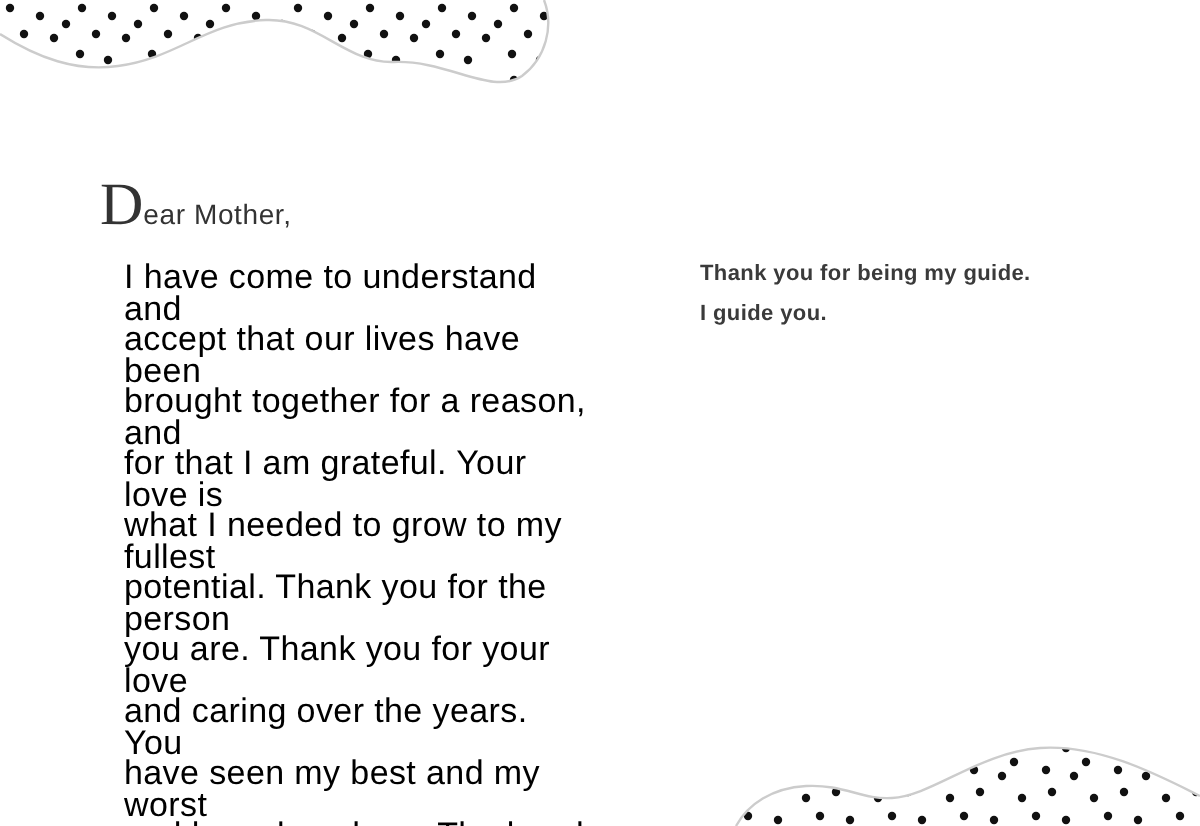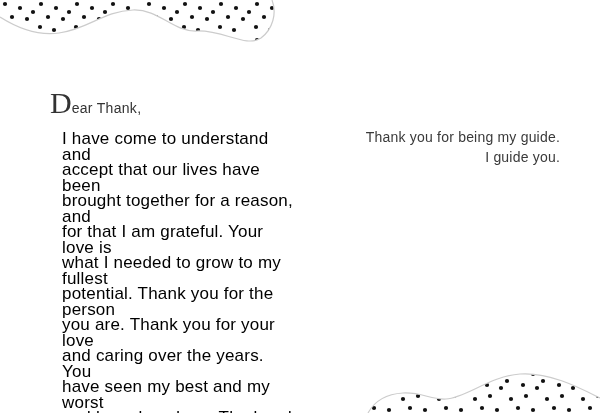--- a/index.html
+++ b/index.html
@@ -51,25 +51,26 @@
     line-height: 15.5px;
     letter-spacing: 0.2px;
     white-space: pre-line;
     color: #000000;
   }
   .right-message {
     position: absolute;
     left: 350px;
     top: 127px;
     width: 210px;
-    text-align: right;
-    font-size: 14px;
+    text-align: left;
+    font-size: 11px;
     line-height: 20px;
     letter-spacing: 0.2px;
     color: #3a3a3a;
+    font-weight: bold;
   }
 </style>
 </head>
 <body>
 
 <div class="card">
 
   <svg class="wave-top-left" viewBox="0 0 282 52" xmlns="http://www.w3.org/2000/svg" aria-hidden="true">
     <defs>
       <pattern id="dotsA" width="36" height="36" patternUnits="userSpaceOnUse">
@@ -98,21 +99,21 @@
         <circle cx="3" cy="24" r="2.1" fill="#111111"></circle>
         <circle cx="19" cy="28" r="2.1" fill="#111111"></circle>
         <circle cx="33" cy="31" r="2.1" fill="#111111"></circle>
       </pattern>
     </defs>
     <path d="M240,56 L8,56 C14,45 26,37 43,36 C62,35 71,43 86,42 C106,41 130,19 160,17 C190,15 220,31 240,41 Z" fill="url(#dotsB)"></path>
     <path d="M8,56 C14,45 26,37 43,36 C62,35 71,43 86,42 C106,41 130,19 160,17 C190,15 220,31 240,41" fill="none" stroke="#cccccc" stroke-width="1.2"></path>
   </svg>
 
   <div class="salutation">
-    <span class="initial">D</span><span class="rest">ear Thank,</span>
+    <span class="initial">D</span><span class="rest">ear Mother,</span>
   </div>
 
   <div class="body-text">I have come to understand and
 accept that our lives have been
 brought together for a reason, and
 for that I am grateful. Your love is
 what I needed to grow to my fullest
 potential. Thank you for the person
 you are. Thank you for your love
 and caring over the years. You

